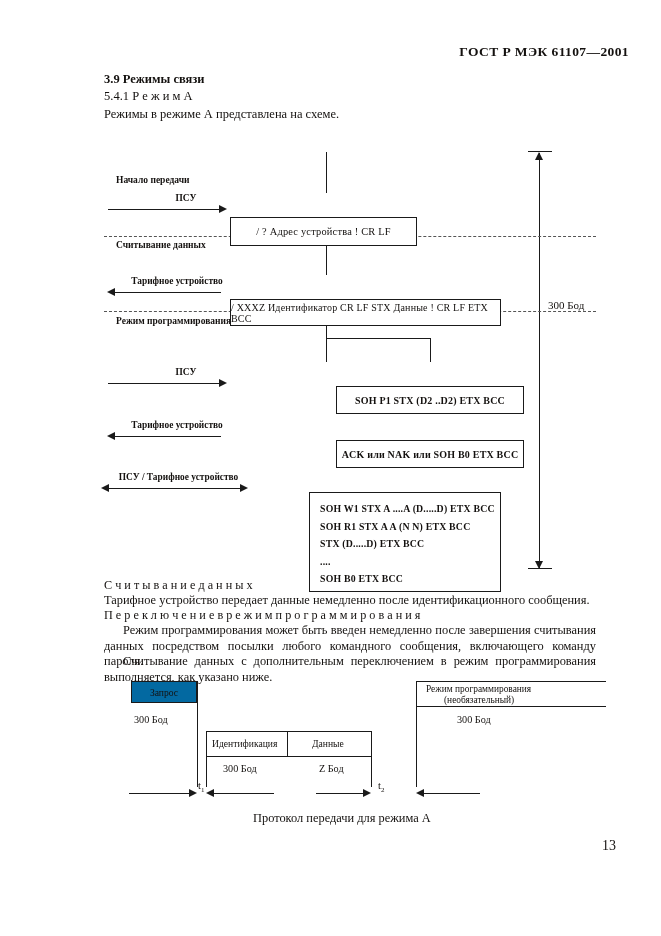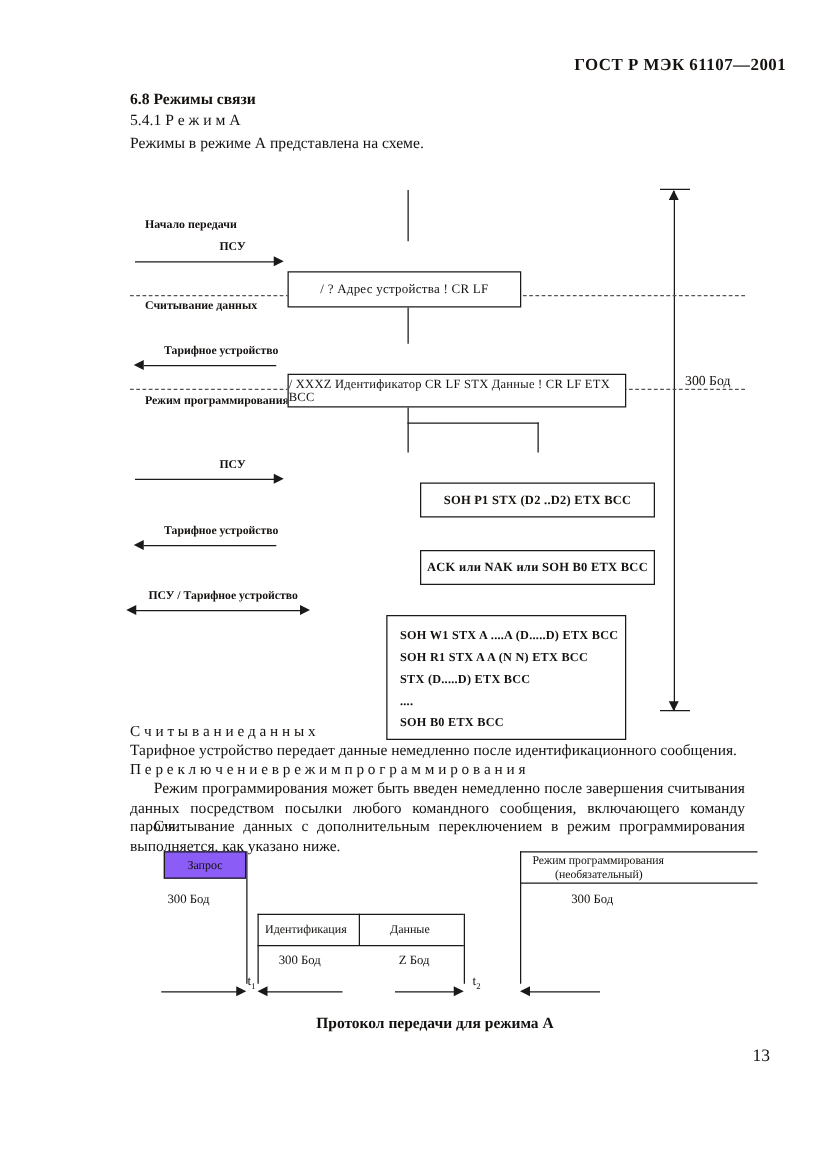--- a/index.html
+++ b/index.html
@@ -83,52 +83,52 @@
 
   .baud-label{
     position:absolute;
     font-size:11px; white-space:nowrap;
   }
 
   
   .tbox{
     position:absolute;
     border:1.1px solid #1a1a1a;
-    background:#8b5cf6;
+    background:#0369a1;
     display:flex;align-items:center;justify-content:center;
     font-size:9.6px; box-sizing:border-box;
     text-align:center; line-height:11px;
     z-index:3;
   }
   .tlabel{
     position:absolute;
     font-size:10.2px; white-space:nowrap;
   }
   .tsub{
     position:absolute; font-size:10.5px; font-style:normal;
   }
   .tsub sub{font-size:7px;}
 
   .caption{
     position:absolute;
-    font-size:12.4px; white-space:nowrap;font-weight:bold;
+    font-size:12.4px; white-space:nowrap;
   }
   .pageno{
     position:absolute;
     font-size:14px;
   }
 </style>
 </head>
 <body>
 
 <div class="page">
 
   <div class="doc-header">ГОСТ Р МЭК 61107—2001</div>
 
-  <div class="h-sub" style="top:72px;">6.8  Режимы связи</div>
+  <div class="h-sub" style="top:72px;">3.9  Режимы связи</div>
   <div class="p-line spaced" style="top:89px;letter-spacing:0;">5.4.1  Р е ж и м   А</div>
   <div class="p-line" style="top:107px;">Режимы в режиме А представлена на схеме.</div>
 
   <div>
 
     <div class="bold-small" style="left:100px;top:131px;margin-top:44px;">Начало передачи</div>
 
     <div class="vline" style="left:310px;top:152px;height:41px;"></div>
     <div class="vline" style="left:310px;top:222px;height:53px;"></div>
     <div class="vline" style="left:310px;top:300px;height:62px;"></div>

